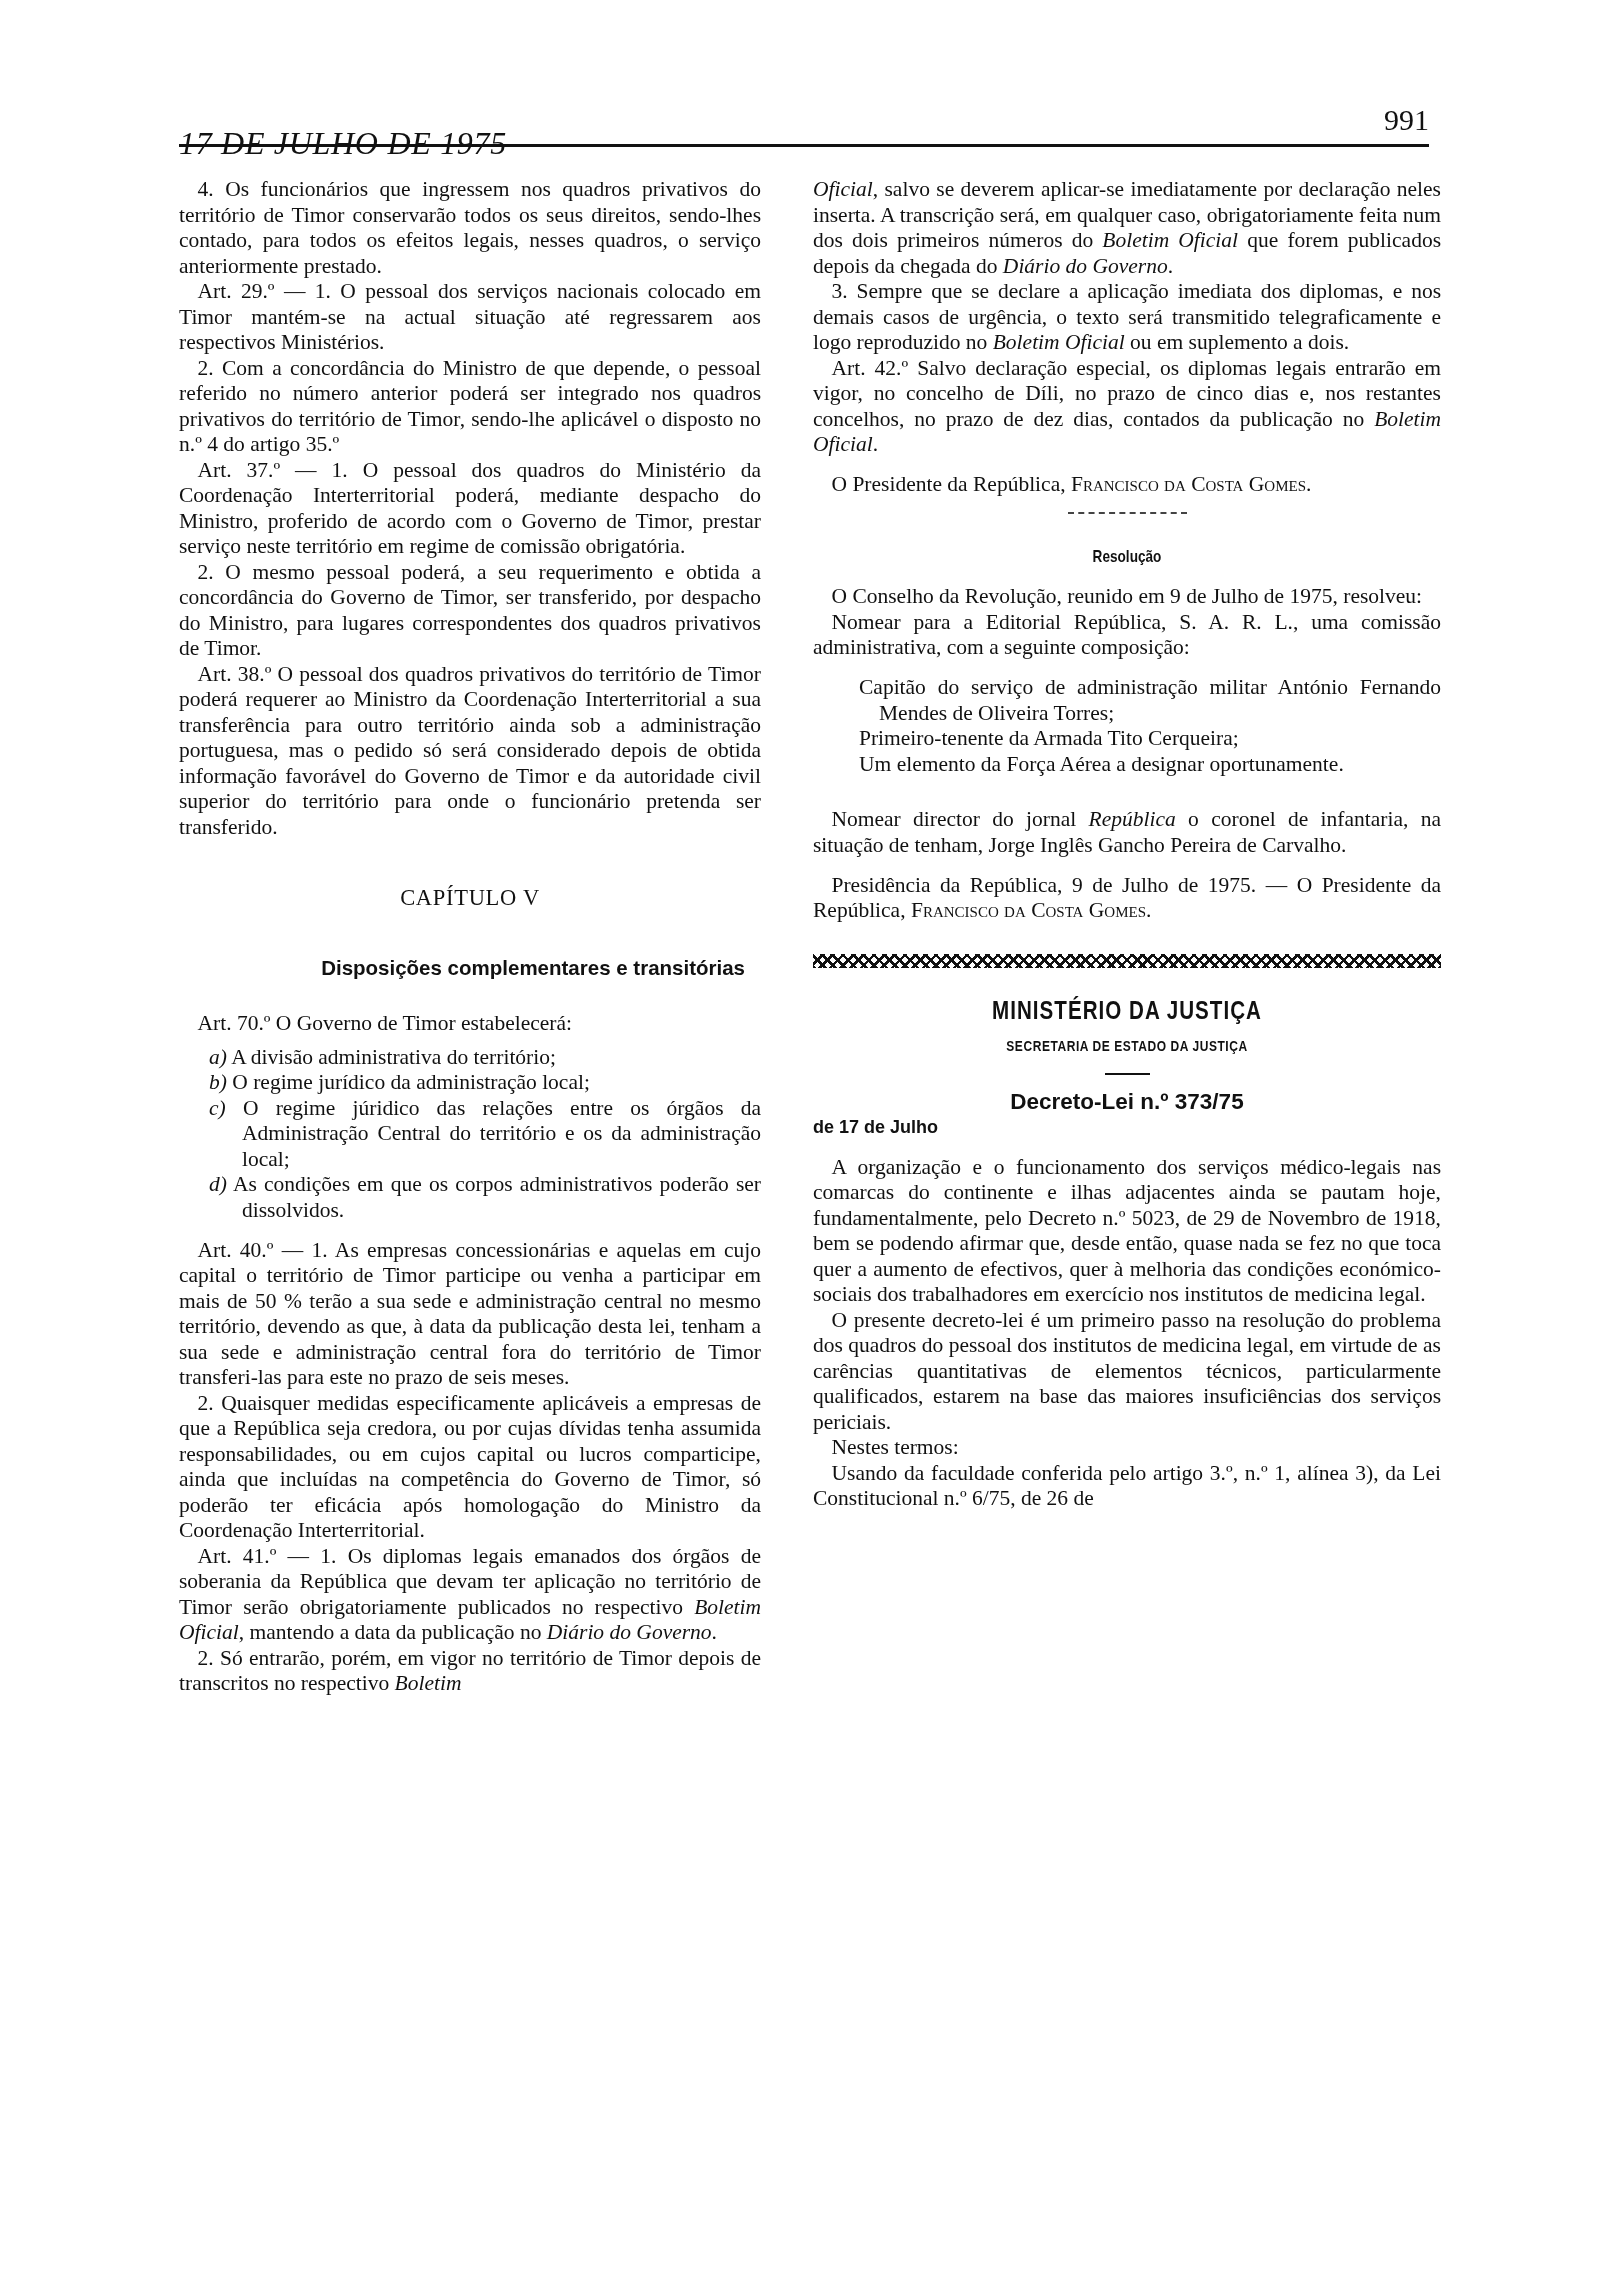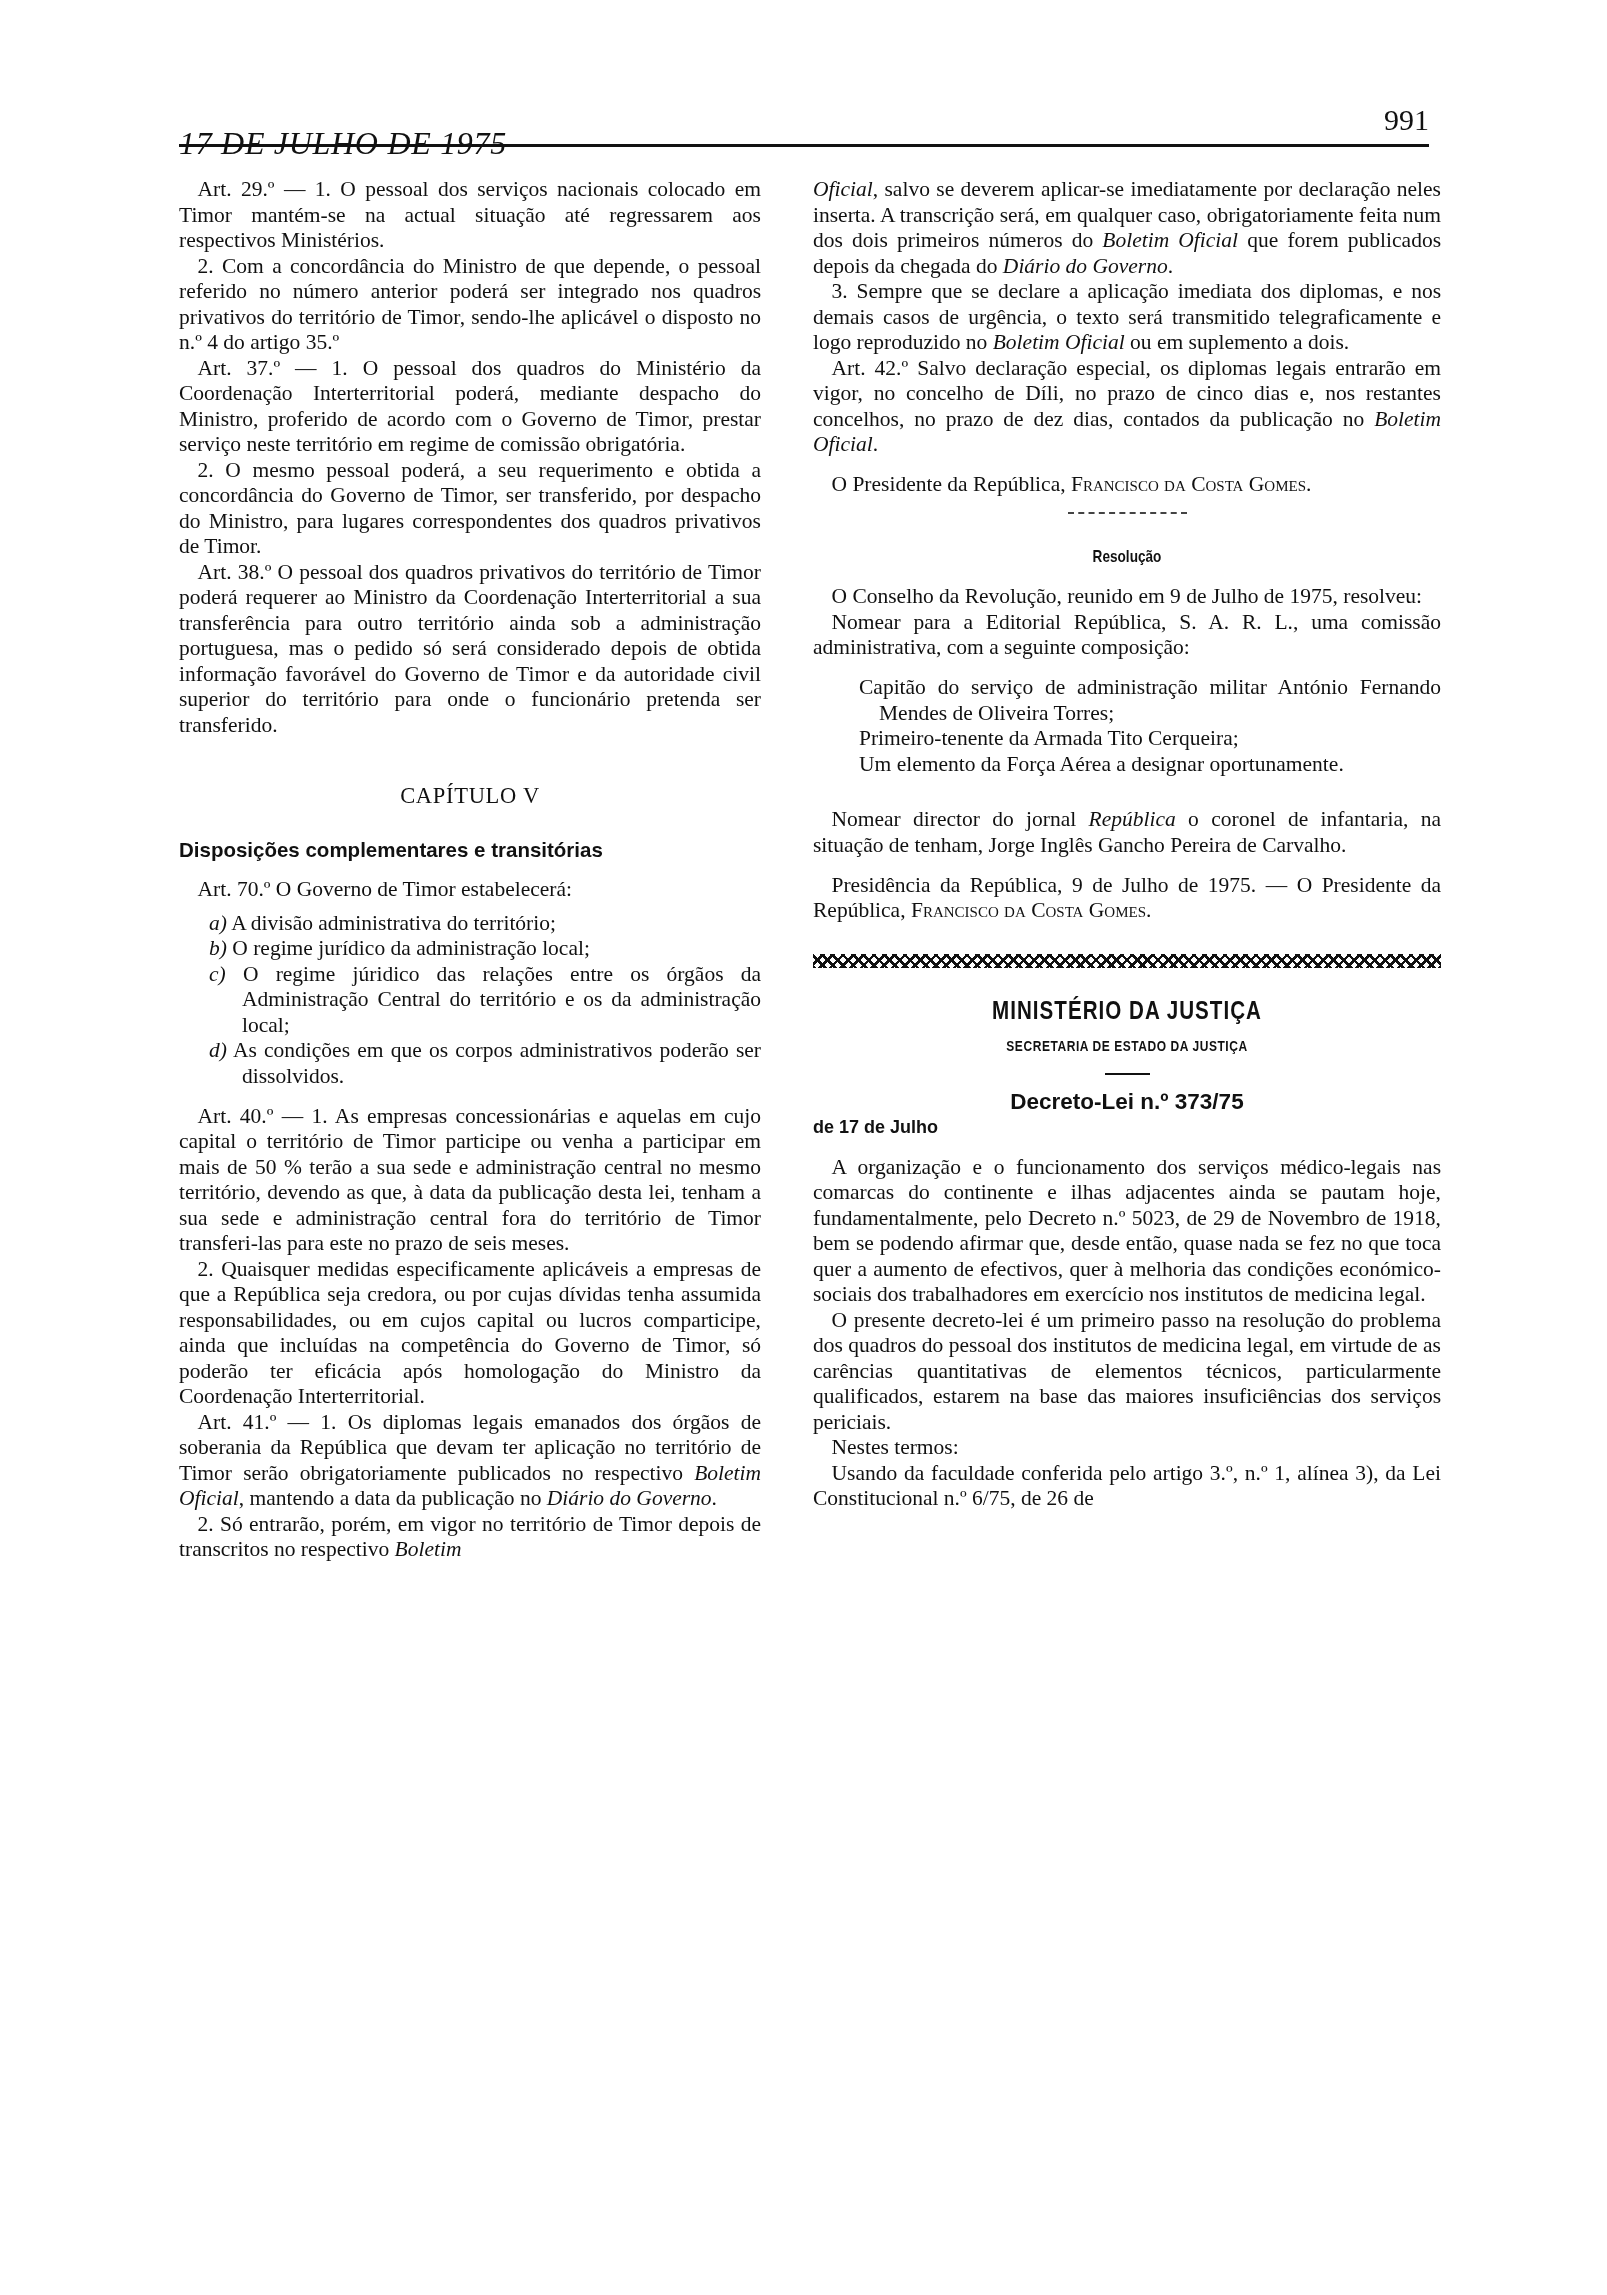--- a/index.html
+++ b/index.html
@@ -15,22 +15,22 @@
   .col.right { left: 813px; width: 628px; }
 
   p { margin: 0; text-indent: 18.5px; }
   p.noind { text-indent: 0; }
   .gap { height: 14.5px; }
   .gap-l { height: 30px; }
   i { font-style: italic; }
   .sc { font-variant: small-caps; }
 
   .chapter { text-align: center; font-size: 22.5px; letter-spacing: 0.7px; margin: 0; }
-  .subhead { text-align: left; font-family: "Liberation Sans", "DejaVu Sans", sans-serif;
-             font-weight: bold; font-size: 20.5px; margin: 0; }
+  .subhead { text-align: right; font-family: "Liberation Sans", "DejaVu Sans", sans-serif;
+             font-weight: bold; font-size: 20.5px; margin: 16px; }
   .alist { margin: 0; padding: 0; list-style: none; }
   .alist li { padding-left: 63px; text-indent: -33px; }
   .alist li .lbl { font-style: italic; }
   .nominees { padding-left: 46px; }
   .nominees div { padding-left: 20px; text-indent: -20px; text-align: justify; }
 
   .dash-sep { width: 119px; margin: 0 auto; border-top: 2px dashed #444; }
   .resolucao { text-align: center; font-family: "Liberation Sans", "DejaVu Sans", sans-serif;
                font-weight: bold; font-size: 17px; letter-spacing: 0; transform: scaleX(0.8); }
   .ornament { height: 14.5px; width: 628px; margin: 0 auto;
@@ -50,20 +50,21 @@
 </head>
 <body>
 
 <div class="header">
   <span class="date">17 DE JULHO DE 1975</span>
   <span class="pageno">991</span>
 </div>
 <div class="header-rule"></div>
 
 <div class="col left">
+  <p>4. Os funcionários que ingressem nos quadros privativos do território de Timor conservarão todos os seus direitos, sendo-lhes contado, para todos os efeitos legais, nesses quadros, o serviço anteriormente prestado.</p>
   <p>Art. 29.º — 1. O pessoal dos serviços nacionais colocado em Timor mantém-se na actual situação até regressarem aos respectivos Ministérios.</p>
   <p>2. Com a concordância do Ministro de que depende, o pessoal referido no número anterior poderá ser integrado nos quadros privativos do território de Timor, sendo-lhe aplicável o disposto no n.º 4 do artigo 35.º</p>
   <p>Art. 37.º — 1. O pessoal dos quadros do Ministério da Coordenação Interterritorial poderá, mediante despacho do Ministro, proferido de acordo com o Governo de Timor, prestar serviço neste território em regime de comissão obrigatória.</p>
   <p>2. O mesmo pessoal poderá, a seu requerimento e obtida a concordância do Governo de Timor, ser transferido, por despacho do Ministro, para lugares correspondentes dos quadros privativos de Timor.</p>
   <p>Art. 38.º O pessoal dos quadros privativos do território de Timor poderá requerer ao Ministro da Coordenação Interterritorial a sua transferência para outro território ainda sob a administração portuguesa, mas o pedido só será considerado depois de obtida informação favorável do Governo de Timor e da autoridade civil superior do território para onde o funcionário pretenda ser transferido.</p>
   <div class="gap-l"></div>
   <div class="gap"></div>
   <div class="chapter">CAPÍTULO V</div>
   <div class="gap"></div>
   <div class="gap"></div>

